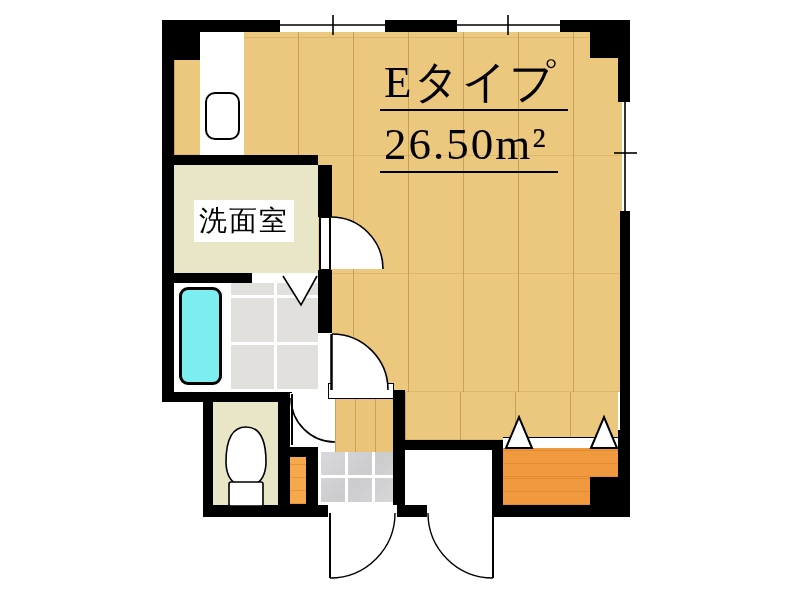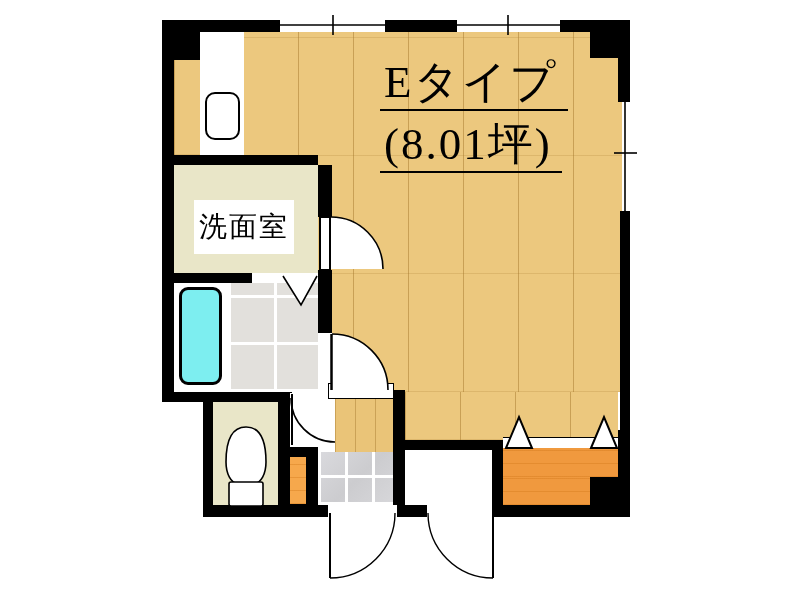--- a/index.html
+++ b/index.html
@@ -47,21 +47,21 @@
     position:absolute;left:380px;top:60px;
     font-family:"Liberation Serif","DejaVu Serif",serif;
     font-size:45px;color:#000;line-height:1.0;
   }
   #title .tline{
     display:table;border-bottom:2px solid #000;
     padding:0 10px 4px 4px;margin-bottom:11px;letter-spacing:2px;white-space:nowrap;
   }
   #washroom-label{
     position:absolute;left:194px;top:200px;background:#fff;color:#000;
-    font-size:28px;padding:8px 5px;letter-spacing:2px;white-space:nowrap;
+    font-size:28px;padding:2px 5px;letter-spacing:2px;white-space:nowrap;
   }
   #ps-box{
     position:absolute;left:405px;top:448px;width:87px;height:57px;background:#fff;
     display:flex;align-items:center;justify-content:center;
     font-size:30px;color:#0b0b14;letter-spacing:1px;
   }
   svg{position:absolute;left:0;top:0;}
 </style>
 </head>
 <body>
@@ -148,19 +148,19 @@
 
     <path d="M625 100 L625 213" stroke="#000" stroke-width="1.6"></path>
     <path d="M614 153 L637 153" stroke="#000" stroke-width="1.6"></path>
 
     <path d="M226 462 C226 438 233 427 246 427 C259 427 266 438 266 462 C266 474 261 483 254 484 L238 484 C231 483 226 474 226 462 Z" fill="#fff" stroke="#000" stroke-width="1.6"></path>
     <rect x="229" y="482" width="34" height="24" rx="2" fill="#fff" stroke="#000" stroke-width="1.6"></rect>
   </svg>
 
   <div id="title">
     <div class="tline">Eタイプ</div>
-    <div class="tline">(8.01坪)</div>
+    <div class="tline">26.50m²</div>
   </div>
 
   <div id="washroom-label">洗面室</div>
 
 
 </div>
 
 </body></html>

